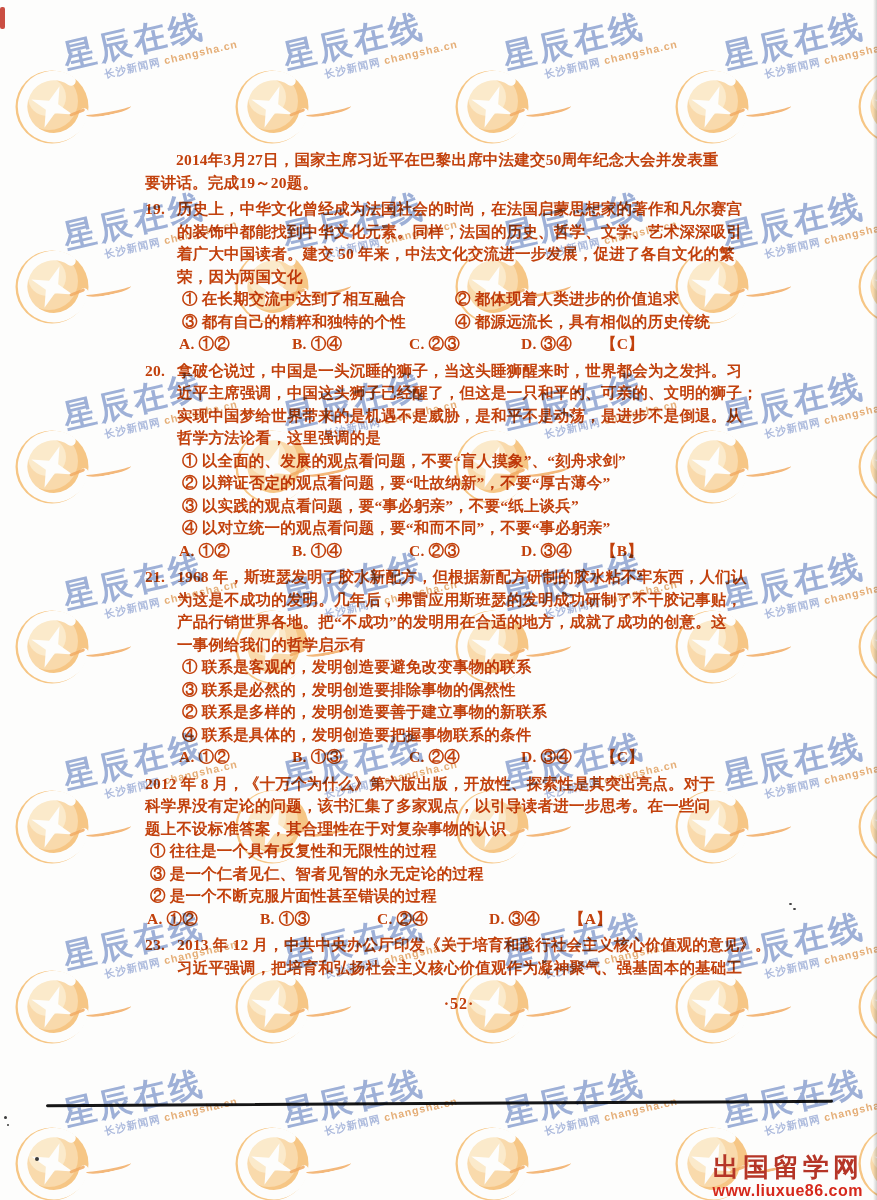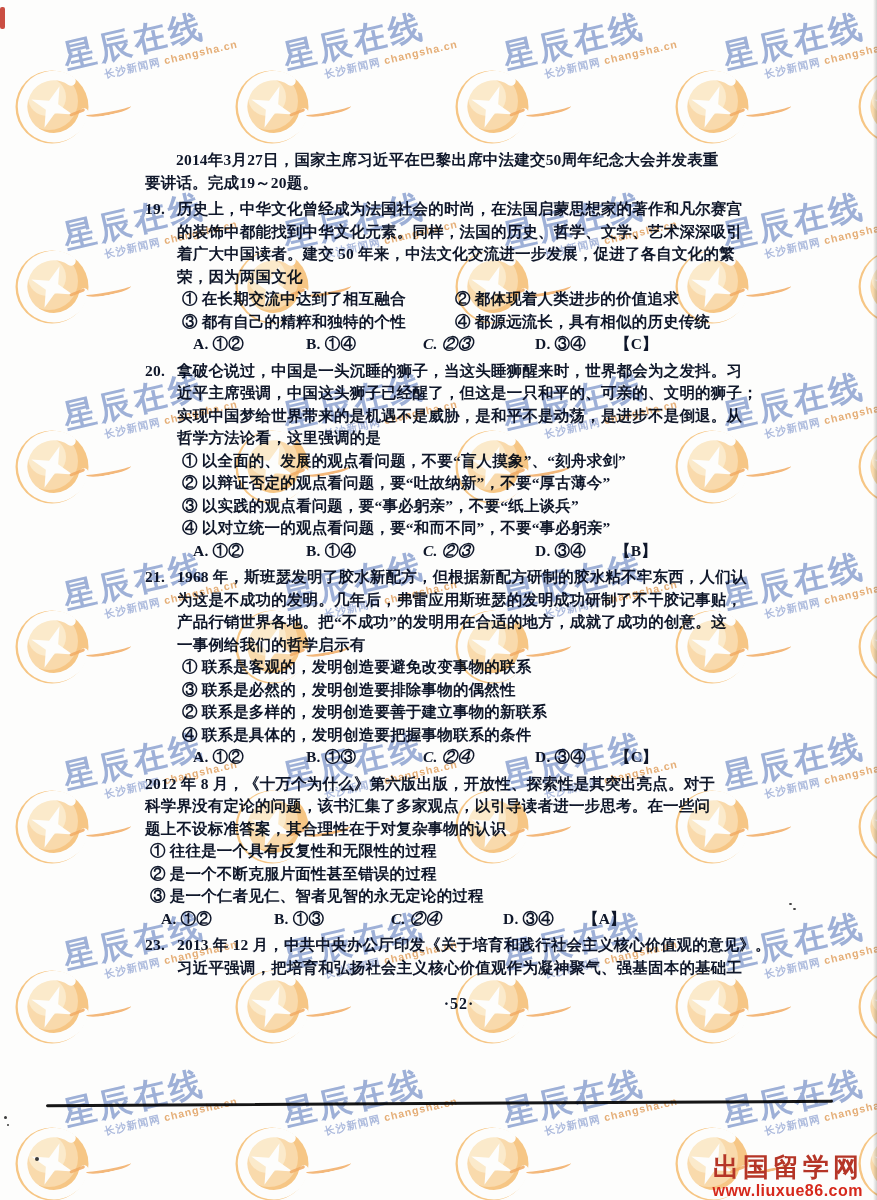--- a/index.html
+++ b/index.html
@@ -4,34 +4,34 @@
 <style>
   html,body { margin:0; padding:0; background:#9a9a9a; }
   .page {
     position:relative; width:877px; height:1200px; margin:0 auto;
     background:#fdfdfc; overflow:hidden;
     font-family:"Liberation Serif","DejaVu Serif",serif;
   }
   
   .content {
     position:absolute; left:145px; top:149px; width:628px;
-    color:#0f172a; font-size:15.5px; line-height:22.5px; font-weight:bold;
+    color:#c2410c; font-size:15.5px; line-height:22.5px; font-weight:bold;
     z-index:2; letter-spacing:0.2px;
   }
   .intro { margin:0 0 4px 0; text-indent:2em; white-space:pre-wrap; }
   .question { display:flex; margin:0 0 4px 0; }
   .q-num { flex:0 0 32px; }
   .q-body { flex:1; min-width:0; }
   .stem { white-space:pre-wrap; }
   .choices { margin:0 0 0 5px; }
   .choices.grid2 { display:grid; grid-template-columns:273px 1fr; }
   .choice { white-space:pre-wrap; }
-  .answers { display:flex; margin-left:16px; }
+  .answers { display:flex; margin-left:2px; }
   .answers .oa { width:113px; } .answers .ob { width:117px; }
-  .answers .oc { width:112px;font-style:italic; } .answers .od { width:80px; }
+  .answers .oc { width:112px; } .answers .od { width:80px; }
   .answers .key { flex:1; }
   .page-number {
     text-align:center; margin-top:14px; font-size:16px; letter-spacing:1px;
   }
   
   .wm-layer {
     position:absolute; left:0; top:0; width:877px; height:1200px;
     z-index:3; pointer-events:none; mix-blend-mode:multiply;
   }
   .wm { position:absolute; width:218px; height:112px; }
@@ -167,22 +167,22 @@
       </div>
     </section>
 
     <section class="question">
       <div class="q-body">
         <div class="stem">2012 年 8 月，《十万个为什么》第六版出版，开放性、探索性是其突出亮点。对于
 科学界没有定论的问题，该书汇集了多家观点，以引导读者进一步思考。在一些问
 题上不设标准答案，其合理性在于对复杂事物的认识</div>
         <div class="choices">
           <div class="choice">① 往往是一个具有反复性和无限性的过程</div>
+          <div class="choice">③ 是一个仁者见仁、智者见智的永无定论的过程</div>
           <div class="choice">② 是一个不断克服片面性甚至错误的过程</div>
-          <div class="choice">③ 是一个仁者见仁、智者见智的永无定论的过程</div>
         </div>
         <div class="answers">
           <span class="oa">A. ①②</span>
           <span class="ob">B. ①③</span>
           <span class="oc">C. ②④</span>
           <span class="od">D. ③④</span>
           <span class="key">【A】</span>
         </div>
       </div>
     </section>

